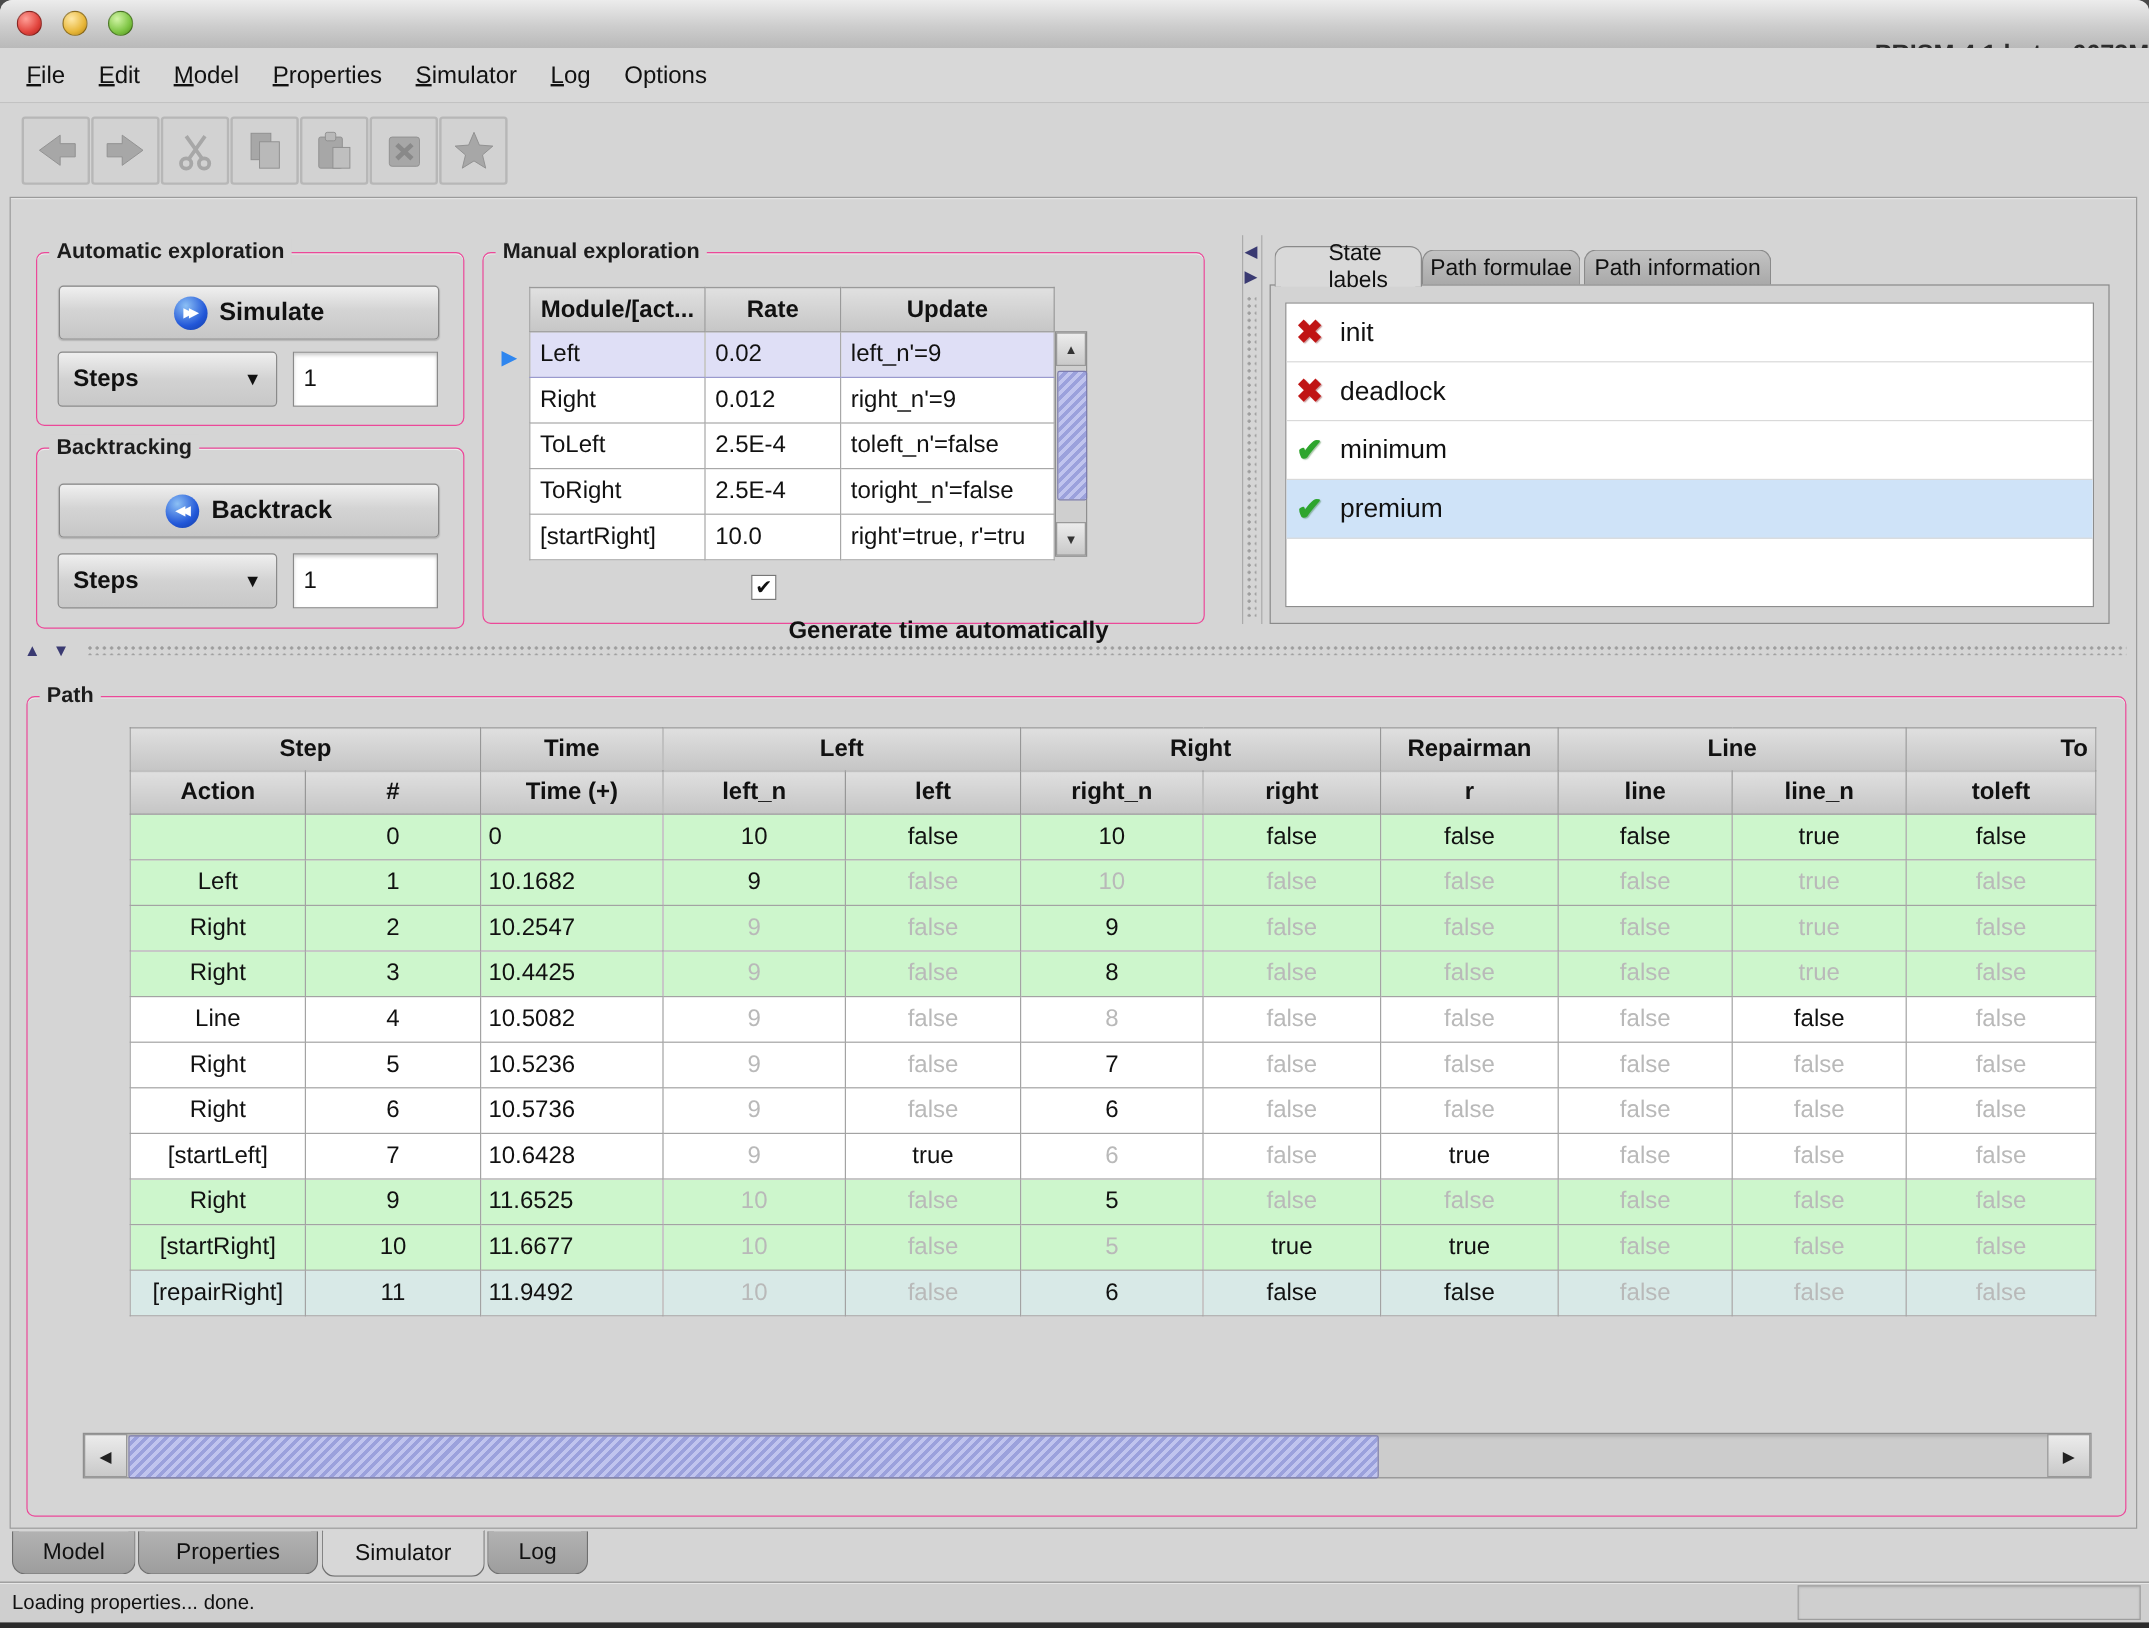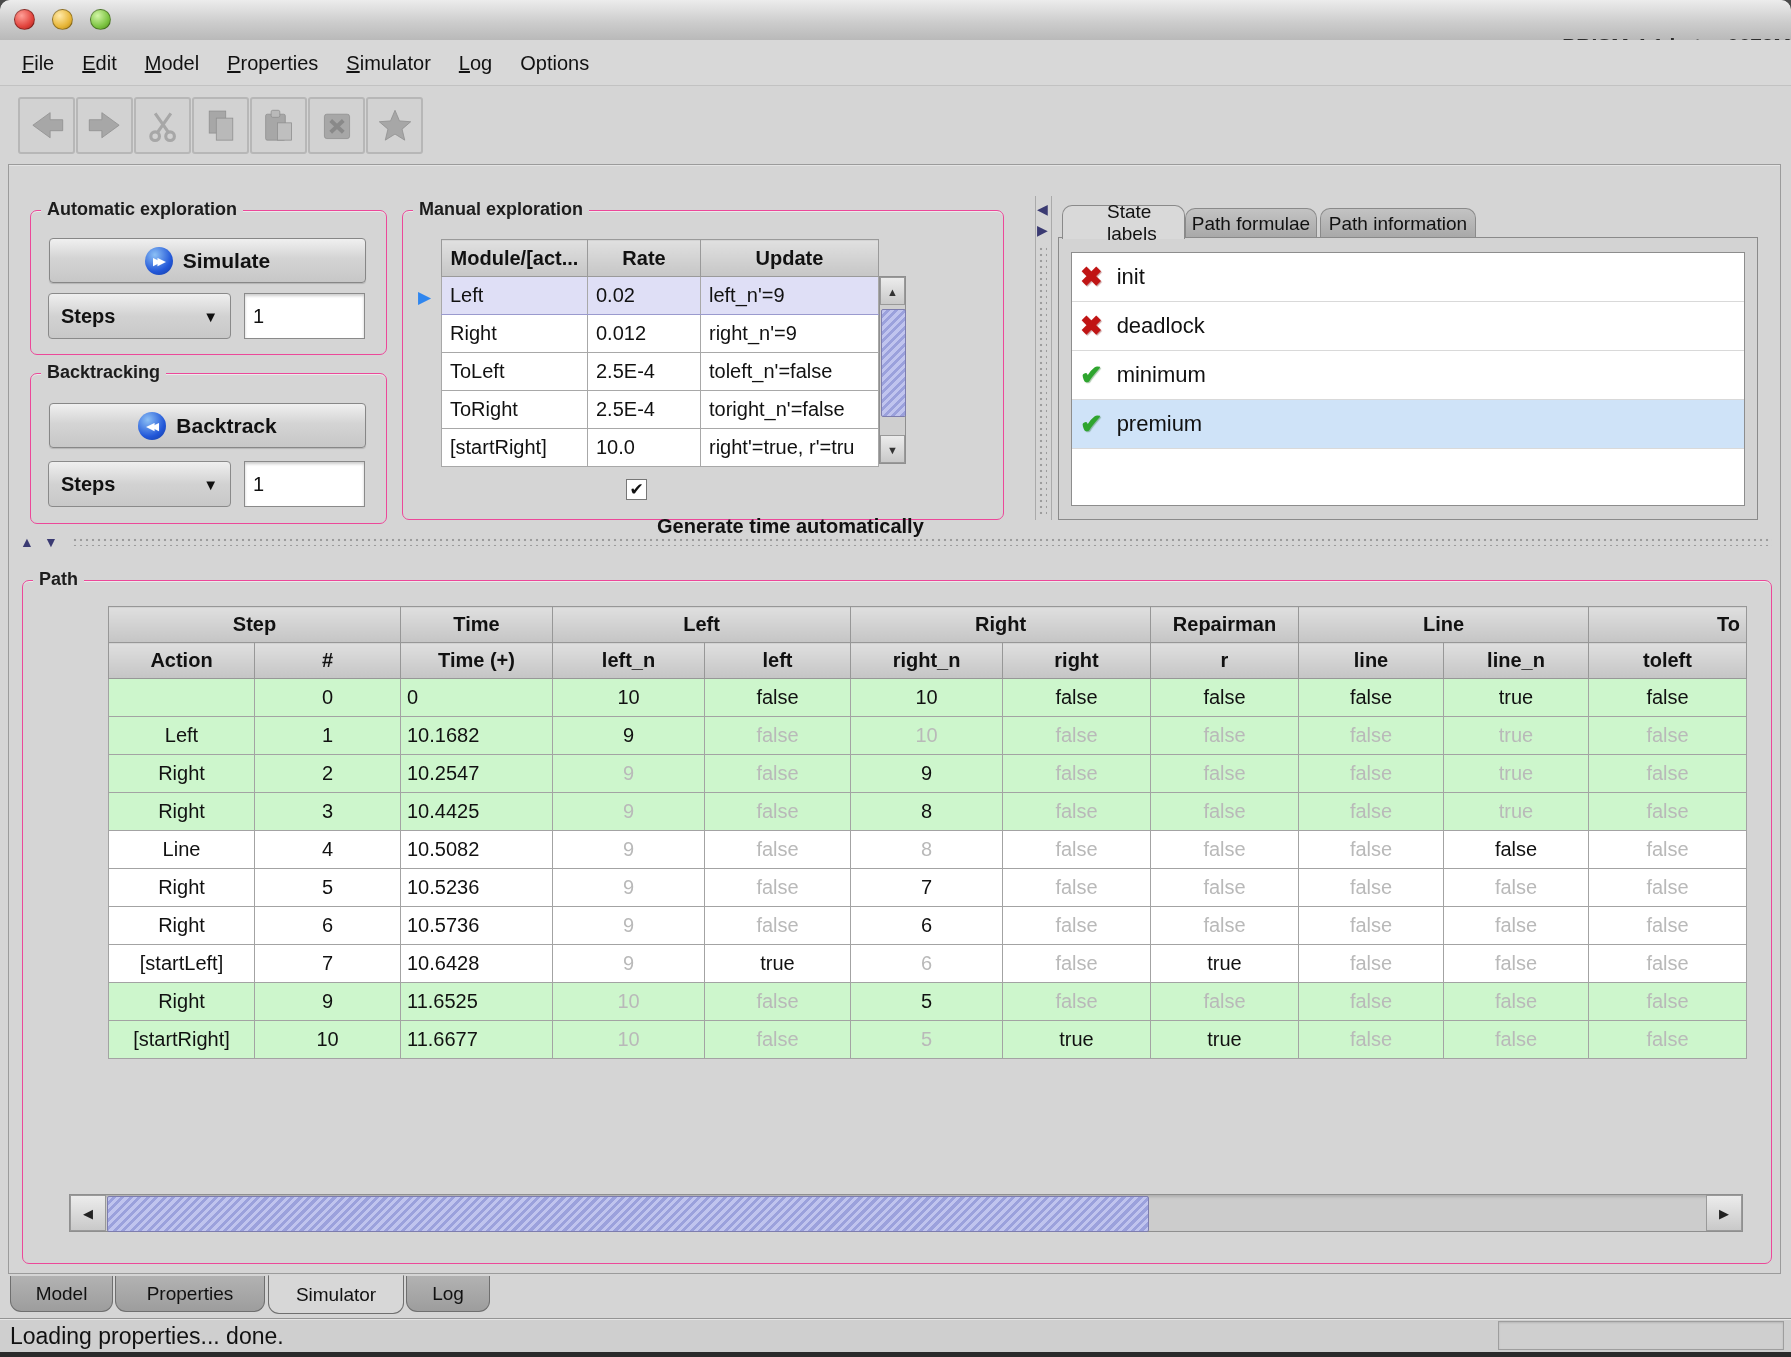--- a/index.html
+++ b/index.html
@@ -96,21 +96,21 @@
   .path-table tr.green td{background:#cdf6cc;}
   .path-table tr.white td{background:#ffffff;}
   .path-table tr.selrow td{background:#d8e9e7;}
   .path-table td.dim{color:#b9b9b9;}
   
   .btab{position:absolute;border:1px solid #6f6f6f;border-top:none;border-radius:0 0 11px 11px;
     font-size:19px;display:flex;align-items:center;justify-content:center;box-sizing:border-box;}
   .btab.inactive{background:linear-gradient(#b2b2b2,#9d9d9d);}
   .btab.active{background:#d7d7d7;border-top:1px solid #d7d7d7;margin-top:-1px;z-index:3;}
   .statusbar{position:absolute;left:0;top:1318px;width:100%;height:34px;background:#cfcfcf;
-    border-top:1px solid #949494;box-shadow:inset 0 1px 0 #e6e6e6;font-size:23px;line-height:34px;box-sizing:border-box;}
+    border-top:1px solid #949494;box-shadow:inset 0 1px 0 #e6e6e6;font-size:17px;line-height:34px;box-sizing:border-box;}
   .status-msg{position:absolute;left:10px;top:0;}
   .status-right{position:absolute;left:1498px;top:2px;width:286px;height:29px;border:1px solid #9e9e9e;
     box-shadow:inset 0 1px 2px rgba(0,0,0,.12);box-sizing:border-box;}
   .bottom-strip{position:absolute;left:0;bottom:0;width:100%;height:5px;background:#2b2b2b;}
   .checkbox{position:absolute;width:21px;height:21px;background:#fff;border:1px solid #777;box-sizing:border-box;
     font-size:17px;line-height:19px;text-align:center;color:#111;}
   .check-label{position:absolute;font-size:20px;font-weight:bold;white-space:nowrap;}
   svg{display:block;}
 </style>
 </head>
@@ -480,20 +480,33 @@
             <td class="alignl">11.6677</td>
             <td class=" dim">10</td>
             <td class=" dim">false</td>
             <td class=" dim">5</td>
             <td>true</td>
             <td>true</td>
             <td class=" dim">false</td>
             <td class=" dim">false</td>
             <td class=" dim">false</td>
           </tr>
+          <tr class="selrow">
+            <td>[repairRight]</td>
+            <td>11</td>
+            <td class="alignl">11.9492</td>
+            <td class=" dim">10</td>
+            <td class=" dim">false</td>
+            <td>6</td>
+            <td>false</td>
+            <td>false</td>
+            <td class=" dim">false</td>
+            <td class=" dim">false</td>
+            <td class=" dim">false</td>
+          </tr>
         </tbody>
     </table>
     <div class="hscroll" style="left:46px;top:613px;width:1674px;">
       <div class="btn left">◀</div>
       <div class="hthumb" style="left:37px;width:1040px;"></div>
       <div class="btn right">▶</div>
     </div>
   </div>
 
   <div id="bottom-tabs">

